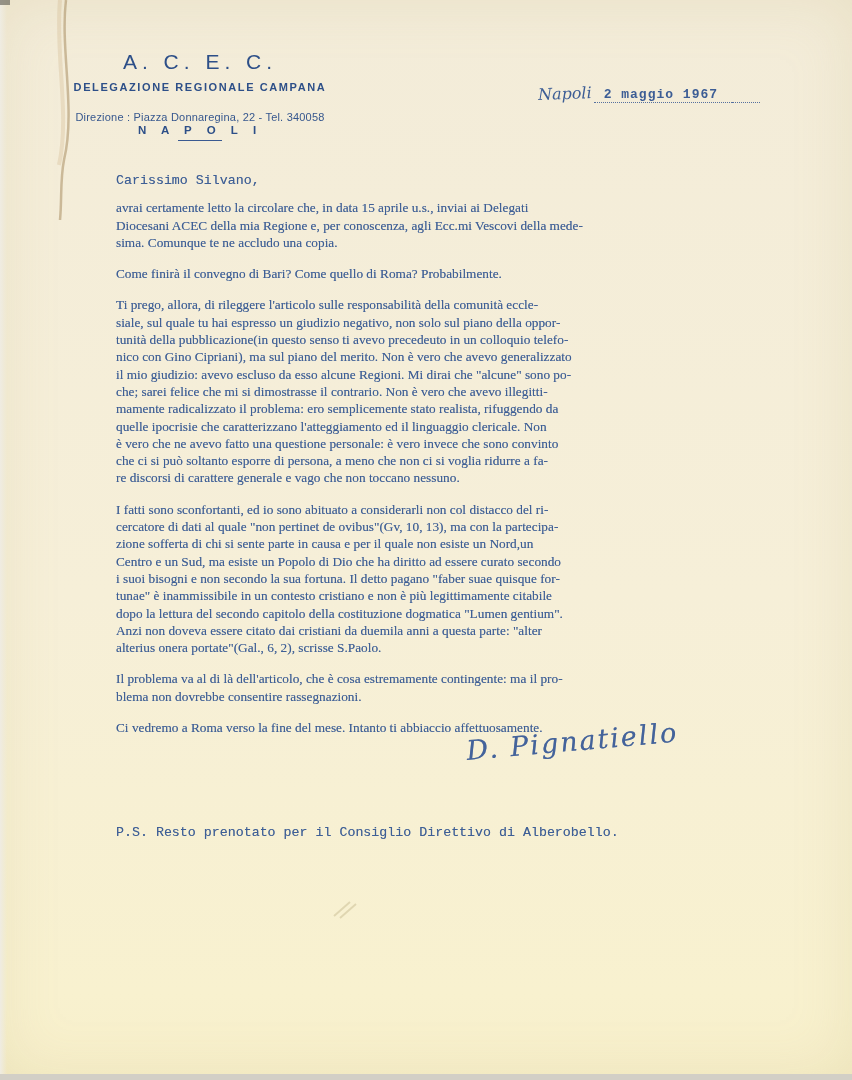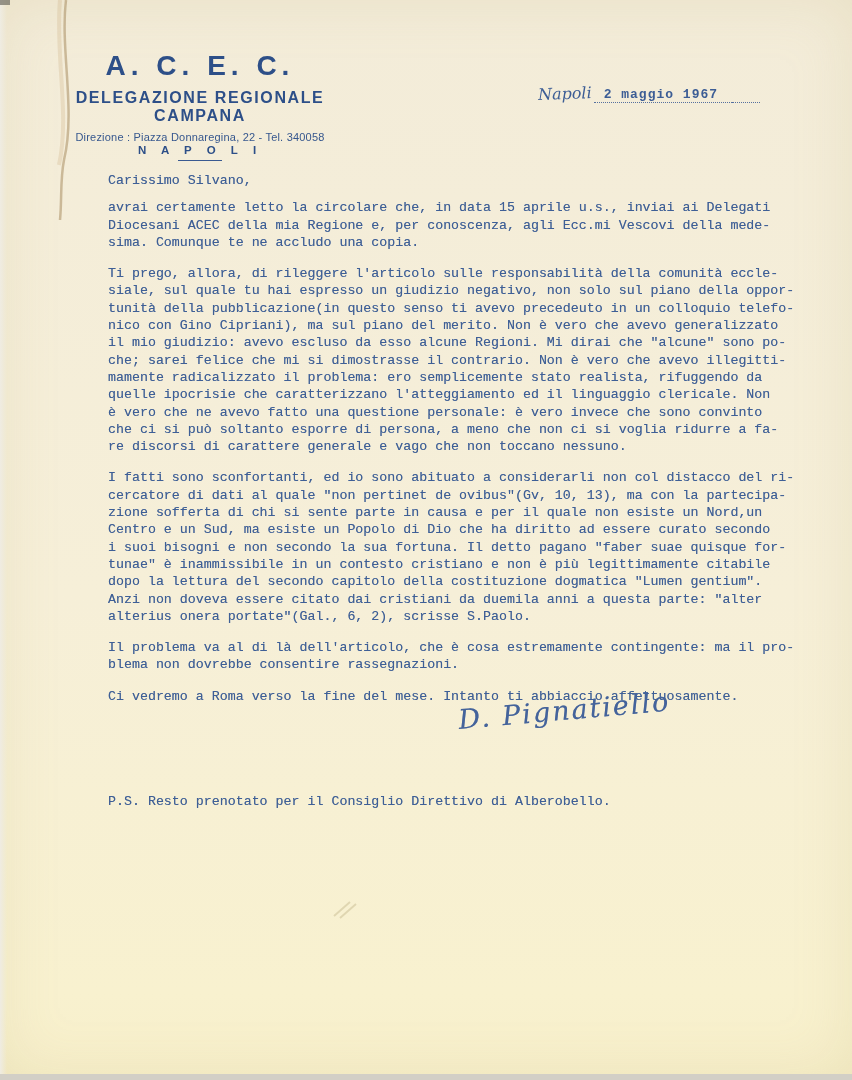--- a/index.html
+++ b/index.html
@@ -20,51 +20,51 @@
   .edge-left{position:absolute;left:0;top:0;width:7px;height:1080px;background:linear-gradient(90deg,#efece2,rgba(239,236,226,0));}
   .edge-bottom{position:absolute;left:0;bottom:0;width:852px;height:6px;background:#d2cfc6;}
   .corner-mark{position:absolute;left:0;top:0;width:10px;height:5px;background:#6f6c63;opacity:.7;}
   .crease{position:absolute;left:0;top:0;pointer-events:none;}
   .pencil-mark{position:absolute;left:328px;top:898px;opacity:.5;}
   
   .letterhead{
     position:absolute;left:72px;top:50px;width:256px;
     text-align:center;color:#2d4f88;
   }
-  .lh-org{font-size:28px;letter-spacing:5px;font-weight:700;}
-  .lh-delegation{font-size:16px;font-weight:700;letter-spacing:1.6px;margin-top:7px;}
-  .lh-address{font-size:11px;font-weight:400;letter-spacing:.2px;margin-top:6px;color:#36578e;}
+  .lh-org{font-size:21px;letter-spacing:5px;font-weight:400;}
+  .lh-delegation{font-size:11px;font-weight:700;letter-spacing:1.6px;margin-top:7px;}
+  .lh-address{font-size:11px;font-weight:400;letter-spacing:.2px;margin-top:18px;color:#36578e;}
   .lh-city{font-size:11.5px;font-weight:600;letter-spacing:6px;margin-top:1px;}
   .lh-rule{width:44px;height:1px;background:#3a5a91;margin:4px auto 0;}
   
   .dateline{
     position:absolute;left:538px;top:84px;width:222px;
     display:flex;align-items:flex-end;color:#3c5d95;
   }
   .date-place{
     font-family:"DejaVu Serif", serif;font-style:italic;
     font-size:16px;padding-right:2px;transform:rotate(-2deg);
   }
   .date-line{
     flex:1;border-bottom:1.5px dotted #56719f;
     font-family:"Liberation Mono", monospace;
     font-size:13px;font-weight:700;letter-spacing:1px;
     padding:0 14px 0 10px;white-space:nowrap;
   }
   .date-tail{width:34px;border-bottom:1.5px dotted #56719f;}
   
   .body-text{
-    position:absolute;left:108px;top:172px;width:697px;
+    position:absolute;left:116px;top:172px;width:697px;
     font-family:"Liberation Mono", monospace;
     font-size:13.3px;line-height:17.3px;
     color:#3e5f96;
     text-shadow:0 0 .4px rgba(62,95,150,.55);
   }
   .salutation{margin-bottom:10px;}
-  .para{white-space:pre-line;margin-bottom:14px;}
+  .para{white-space:pre-line;margin-bottom:14px;font-family:Liberation Serif, serif;}
   .signature{
     position:relative;left:352px;margin-top:-8px;height:52px;
     font-family:"DejaVu Serif", serif;font-style:italic;
     font-size:27px;letter-spacing:2px;color:#44639b;
     transform:rotate(-5deg);transform-origin:left center;
     white-space:nowrap;
   }
   .postscript{white-space:pre-line;margin-top:30px;}
 </style>
 </head>
@@ -95,20 +95,21 @@
     <span class="date-place">Napoli</span>
     <span class="date-line">2 maggio 1967</span>
     <span class="date-tail"></span>
   </div>
 
   <div class="body-text">
     <div class="salutation">Carissimo Silvano,</div>
     <div class="para">avrai certamente letto la circolare che, in data 15 aprile u.s., inviai ai Delegati
 Diocesani ACEC della mia Regione e, per conoscenza, agli Ecc.mi Vescovi della mede-
 sima. Comunque te ne accludo una copia.</div>
+    <div class="para">Come finirà il convegno di Bari? Come quello di Roma? Probabilmente.</div>
     <div class="para">Ti prego, allora, di rileggere l'articolo sulle responsabilità della comunità eccle-
 siale, sul quale tu hai espresso un giudizio negativo, non solo sul piano della oppor-
 tunità della pubblicazione(in questo senso ti avevo precedeuto in un colloquio telefo-
 nico con Gino Cipriani), ma sul piano del merito. Non è vero che avevo generalizzato
 il mio giudizio: avevo escluso da esso alcune Regioni. Mi dirai che "alcune" sono po-
 che; sarei felice che mi si dimostrasse il contrario. Non è vero che avevo illegitti-
 mamente radicalizzato il problema: ero semplicemente stato realista, rifuggendo da
 quelle ipocrisie che caratterizzano l'atteggiamento ed il linguaggio clericale. Non
 è vero che ne avevo fatto una questione personale: è vero invece che sono convinto
 che ci si può soltanto esporre di persona, a meno che non ci si voglia ridurre  a fa-

